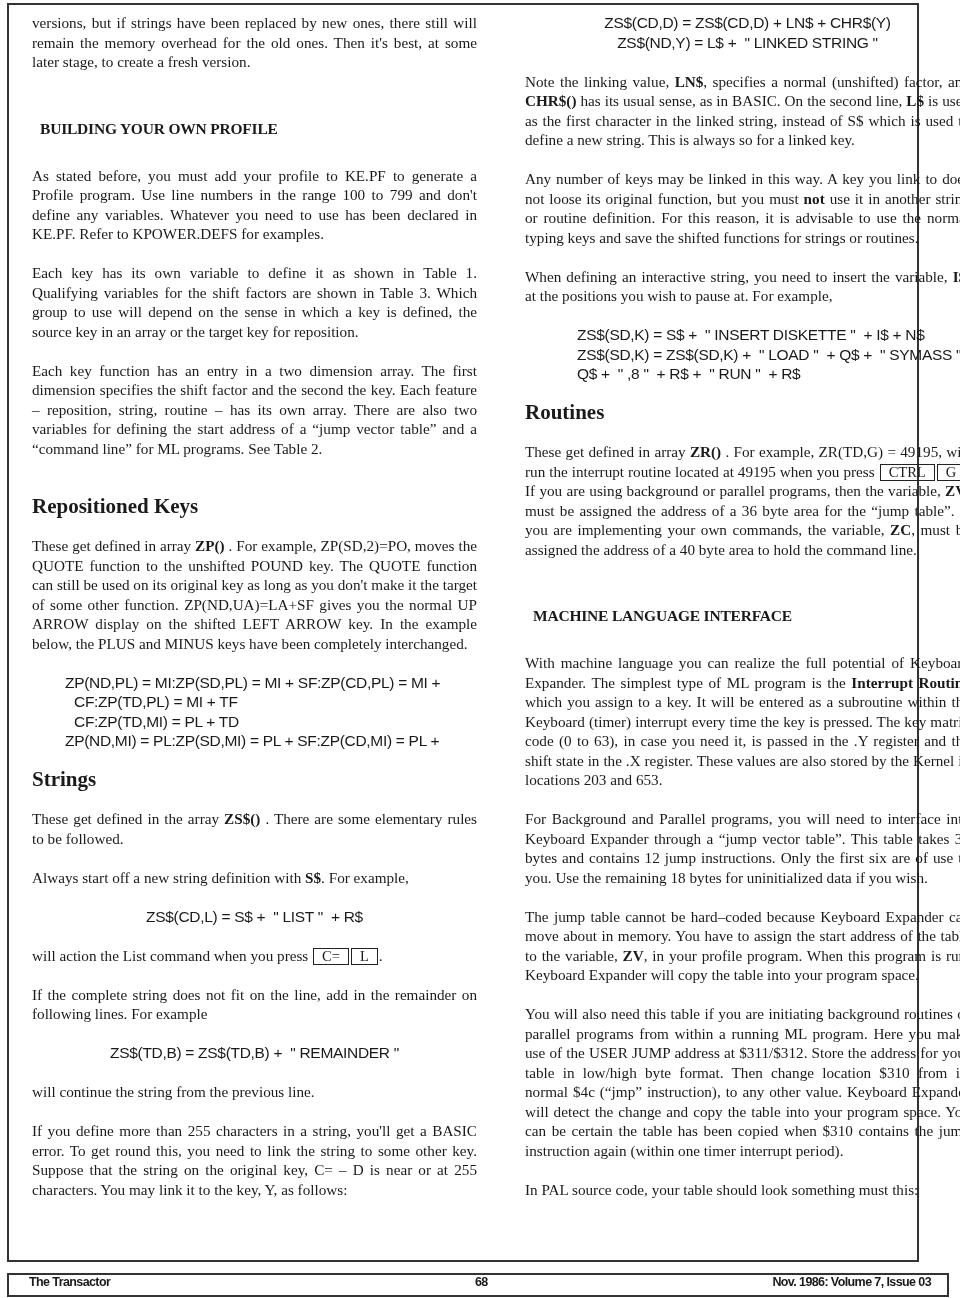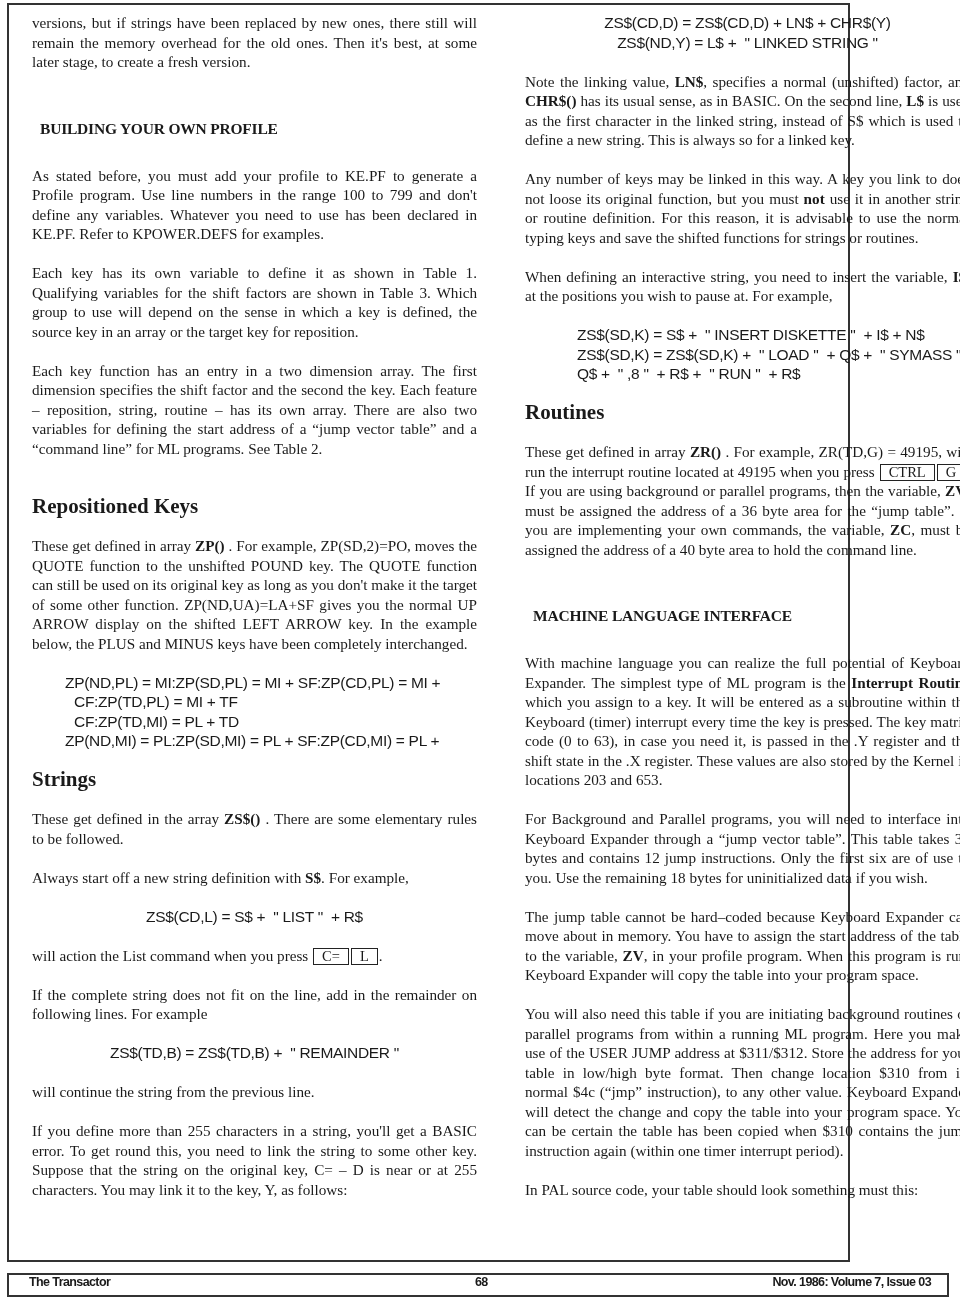--- a/index.html
+++ b/index.html
@@ -1,18 +1,18 @@
 <!DOCTYPE html>
 <html><head>
 <meta charset="utf-8">
 <style>
   html, body { margin: 0; padding: 0; background: #ffffff; }
   body { width: 960px; height: 1298px; position: relative; overflow: hidden;
          font-family: "Liberation Serif", serif; color: #1a1a1a; }
-  .frame { position: absolute; left: 7px; top: 3px; width: 843px; height: 1259px;
+  .frame { position: absolute; left: 7px; top: 3px; width: 912px; height: 1259px;
            border: 2px solid #333; box-sizing: border-box; }
   .col { position: absolute; top: 8px; width: 445px; font-size: 15.2px; line-height: 19.5px; }
   .col.left { left: 23px; }
   .col.right { left: 516px; }
   p { margin: 0; text-align: justify; }
   .gap { height: 19.5px; }
   .gap2 { height: 39px; }
   h2 { font-size: 15.5px; font-weight: bold; margin: 8px; line-height: 19.5px; letter-spacing: -0.2px; }
   h3 { font-size: 21px; font-weight: bold; margin: 0; line-height: 19.5px; }
   .code { font-family: "Liberation Sans", sans-serif; font-size: 15.5px; line-height: 19.5px;

